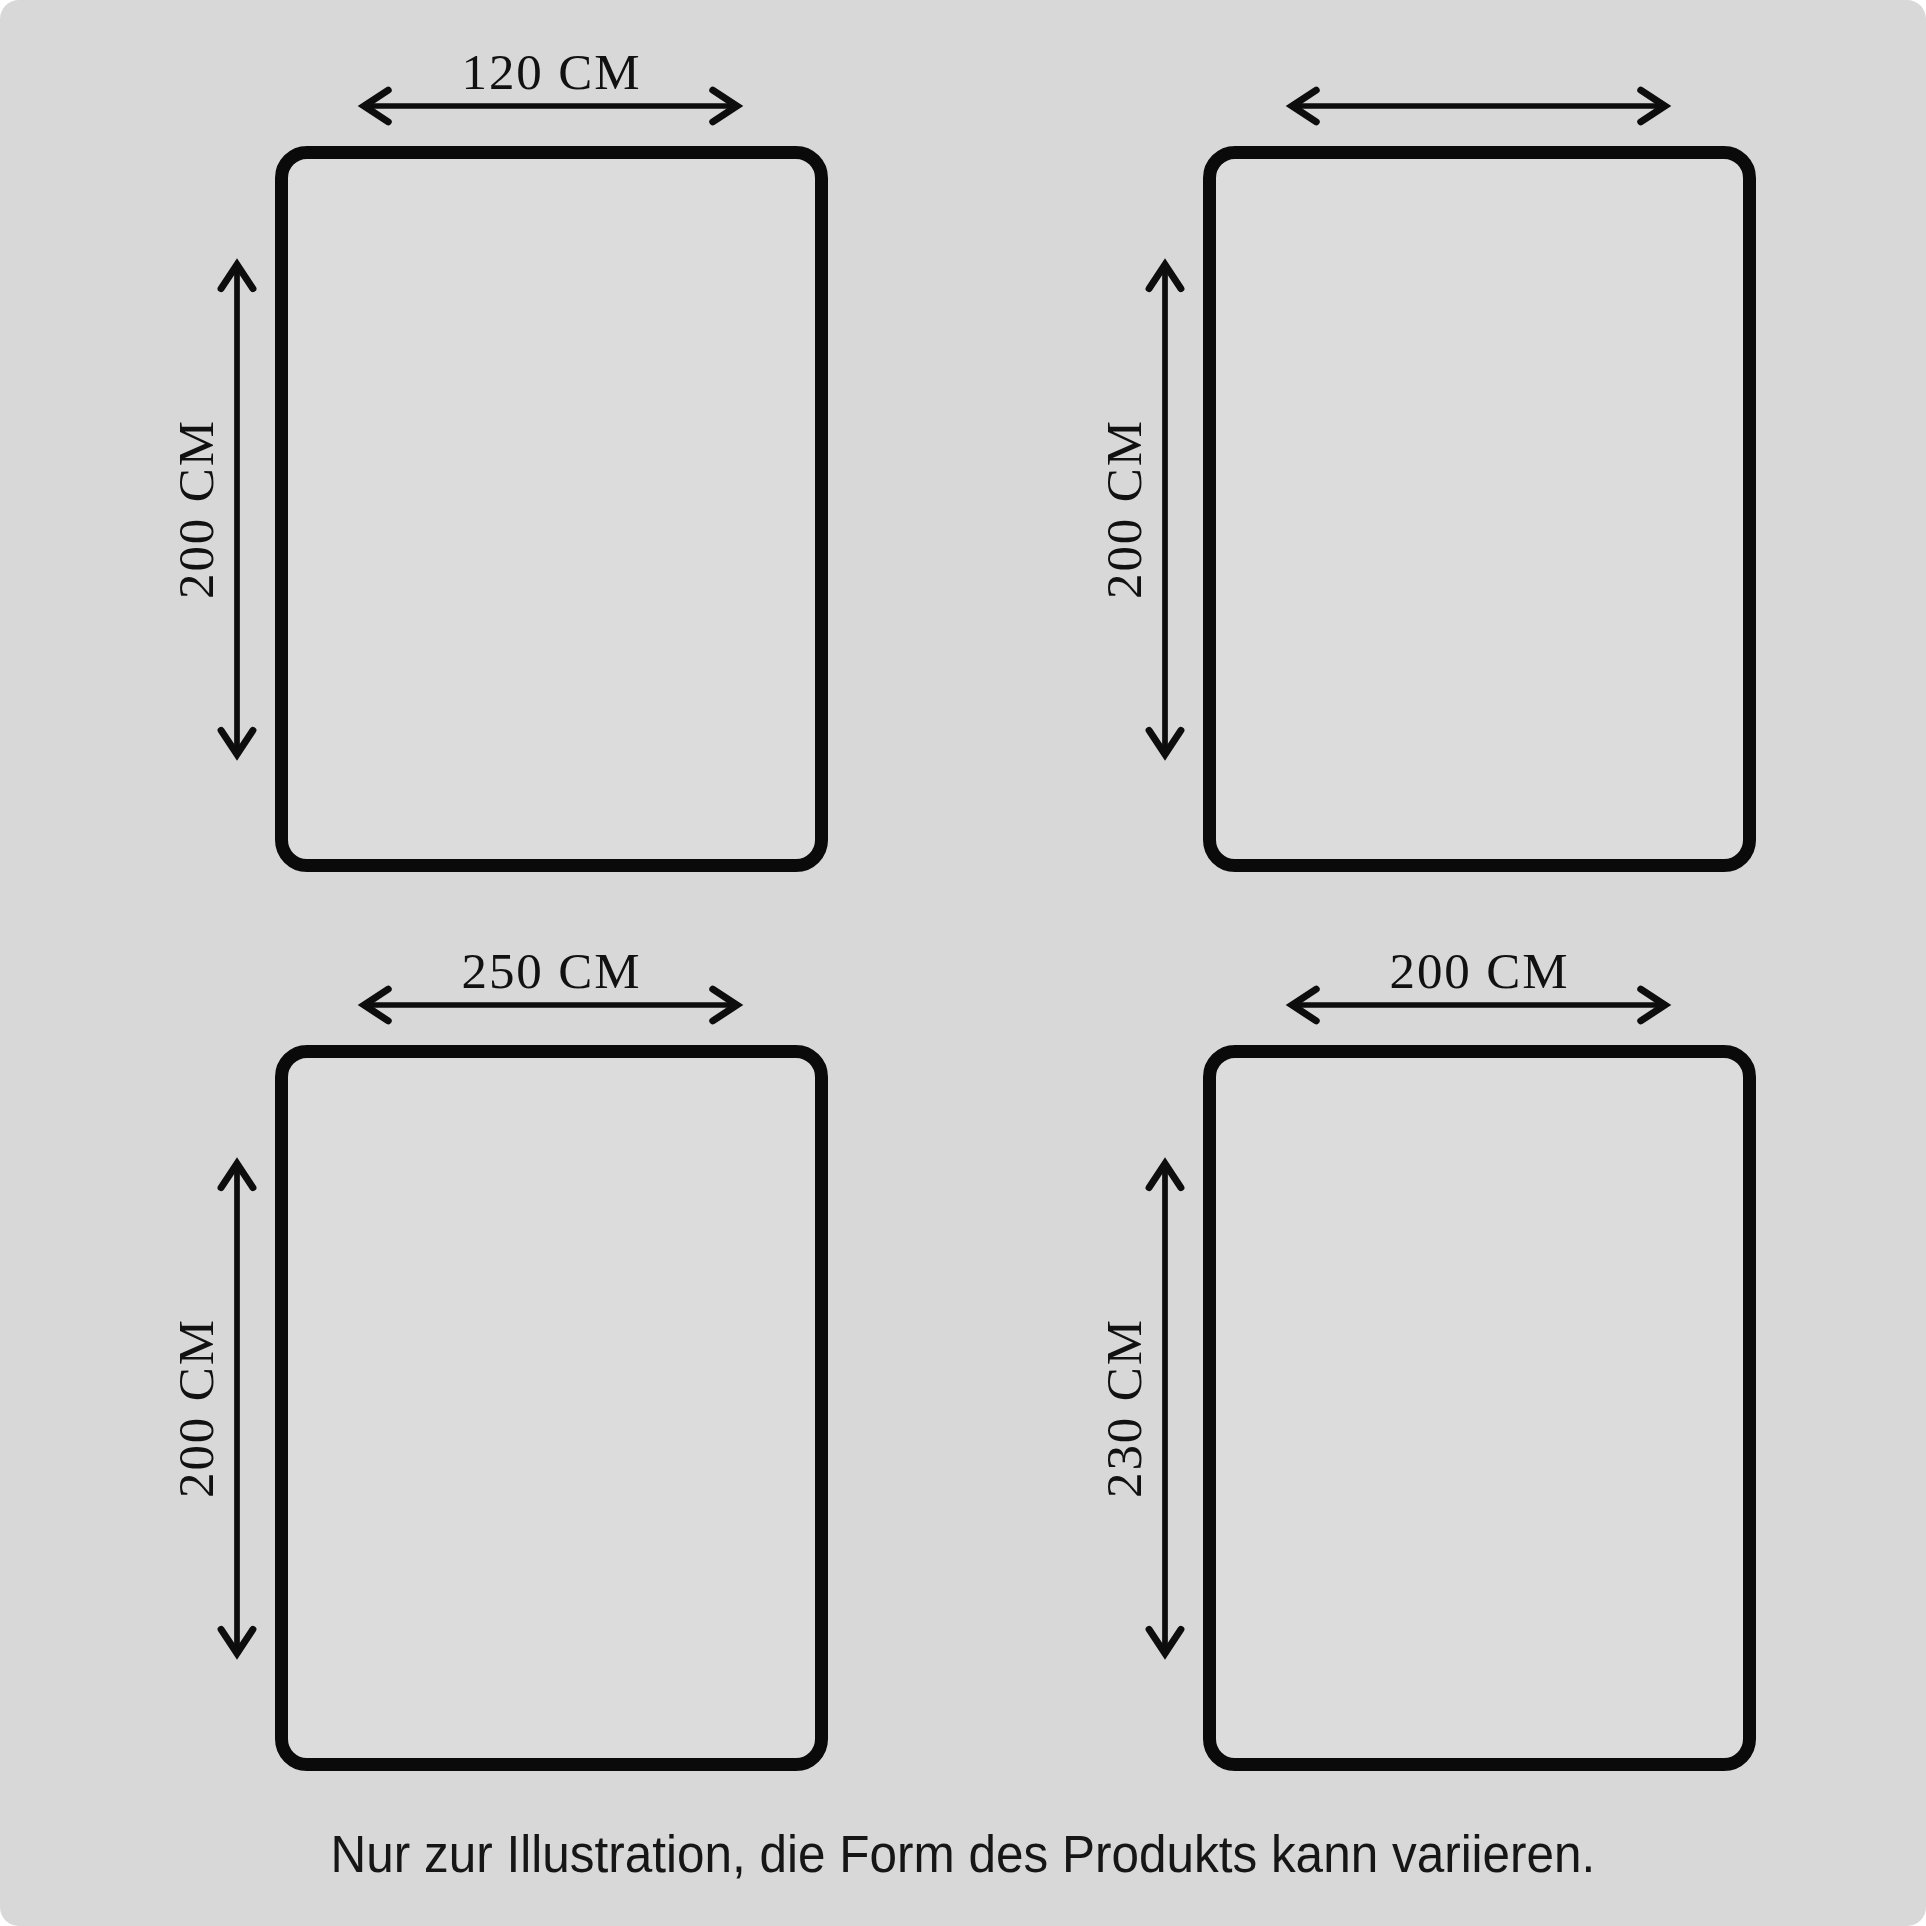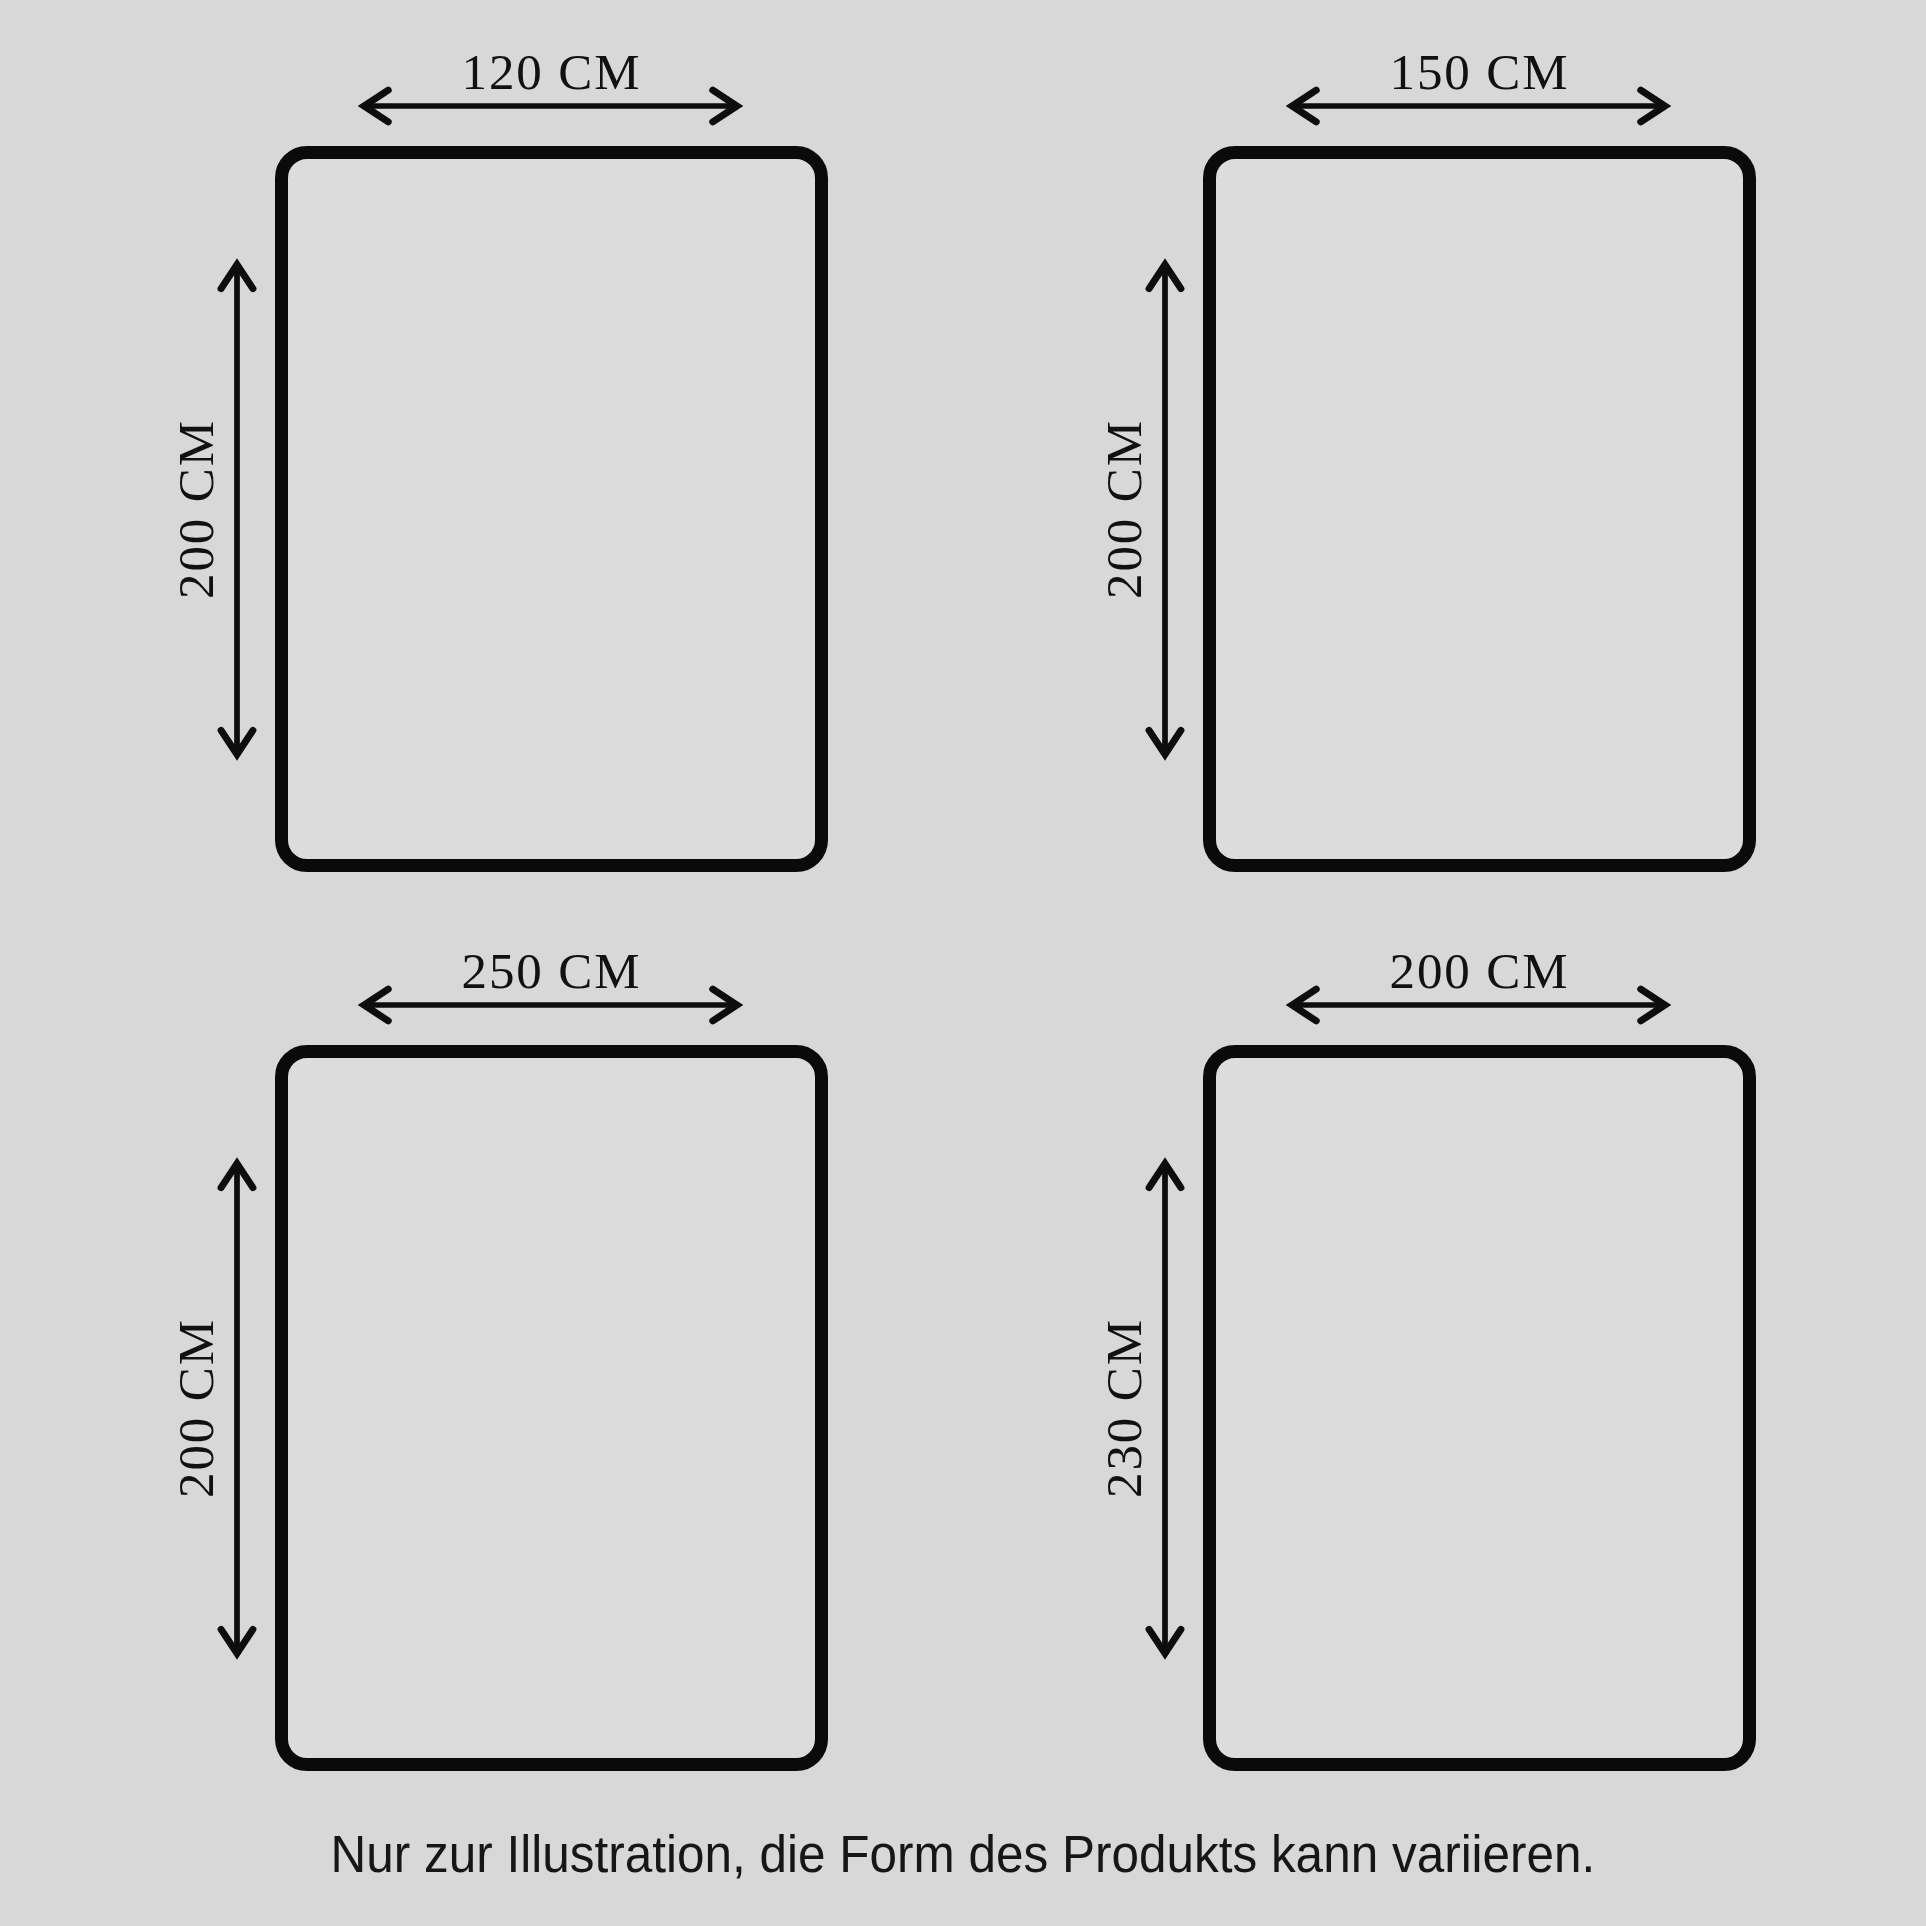--- a/index.html
+++ b/index.html
@@ -8,20 +8,21 @@
   }
   body {
     font-family: "Liberation Serif", serif;
   }
   .canvas {
     position: relative;
     width: 1926px;
     height: 1926px;
     background: #d8d8d8;
     overflow: hidden;
+    border-radius: 19px;
   }
   .quadrant {
     position: absolute;
     width: 928px;
     height: 899px;
   }
   .q-tl { left: 0;       top: 0; }
   .q-tr { left: 928px;  top: 0; }
   .q-bl { left: 0;       top: 899px; }
   .q-br { left: 928px;  top: 899px; }
@@ -112,21 +113,20 @@
     <svg class="v-arrow" viewBox="0 0 66 802" xmlns="http://www.w3.org/2000/svg">
       <line class="arrow-stroke" x1="33" y1="14" x2="33" y2="788" stroke-width="9"></line>
       <path class="arrow-stroke" d="M8 54 L33 16 L58 54" stroke-width="11" stroke-linecap="round"></path>
       <path class="arrow-stroke" d="M8 748 L33 786 L58 748" stroke-width="11" stroke-linecap="round"></path>
     </svg>
     <div class="height-label">200 CM</div>
     <div class="product-rect"></div>
   </div>
 
   <div class="quadrant q-tr">
-    <div class="width-label">150 CM</div>
     <svg class="h-arrow" viewBox="0 0 618 66" xmlns="http://www.w3.org/2000/svg">
       <line class="arrow-stroke" x1="14" y1="33" x2="604" y2="33" stroke-width="9"></line>
       <path class="arrow-stroke" d="M54 8 L16 33 L54 58" stroke-width="11" stroke-linecap="round"></path>
       <path class="arrow-stroke" d="M564 8 L602 33 L564 58" stroke-width="11" stroke-linecap="round"></path>
     </svg>
     <svg class="v-arrow" viewBox="0 0 66 802" xmlns="http://www.w3.org/2000/svg">
       <line class="arrow-stroke" x1="33" y1="14" x2="33" y2="788" stroke-width="9"></line>
       <path class="arrow-stroke" d="M8 54 L33 16 L58 54" stroke-width="11" stroke-linecap="round"></path>
       <path class="arrow-stroke" d="M8 748 L33 786 L58 748" stroke-width="11" stroke-linecap="round"></path>
     </svg>

